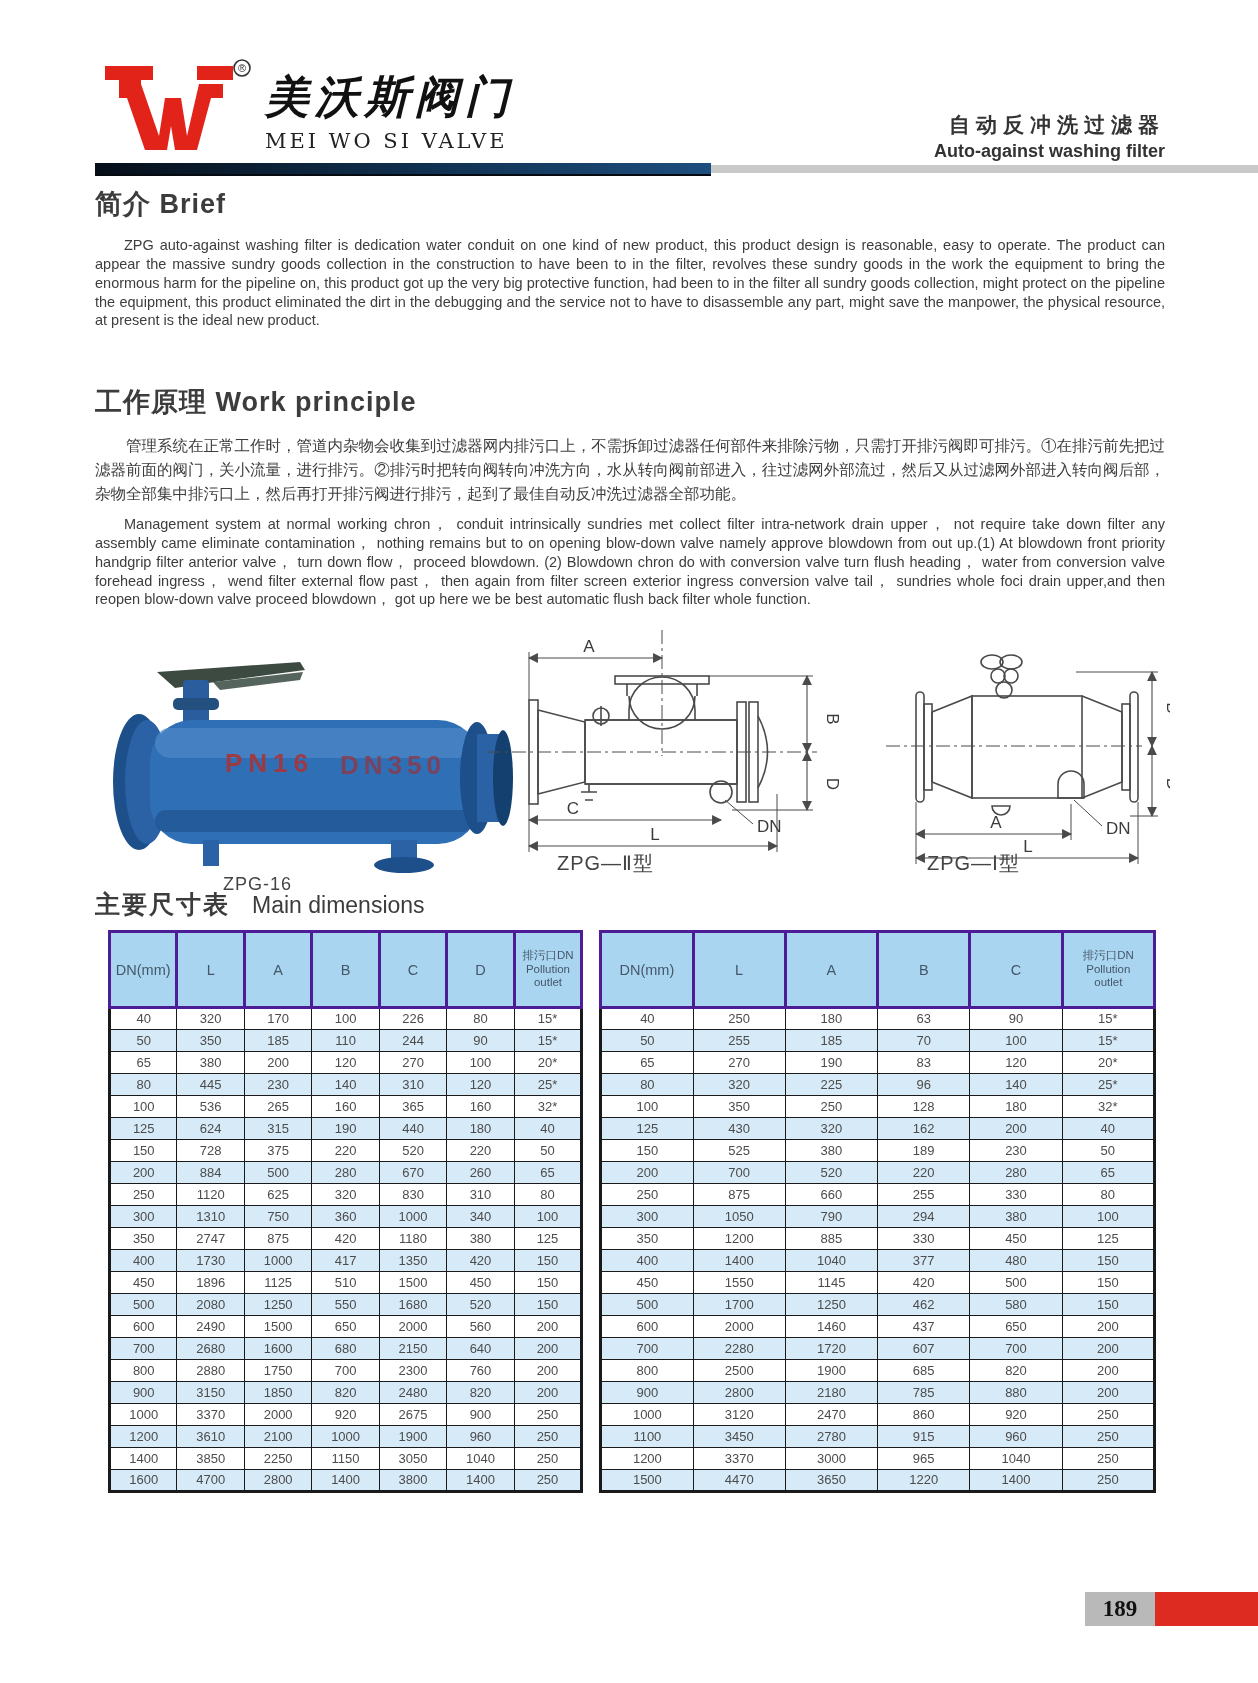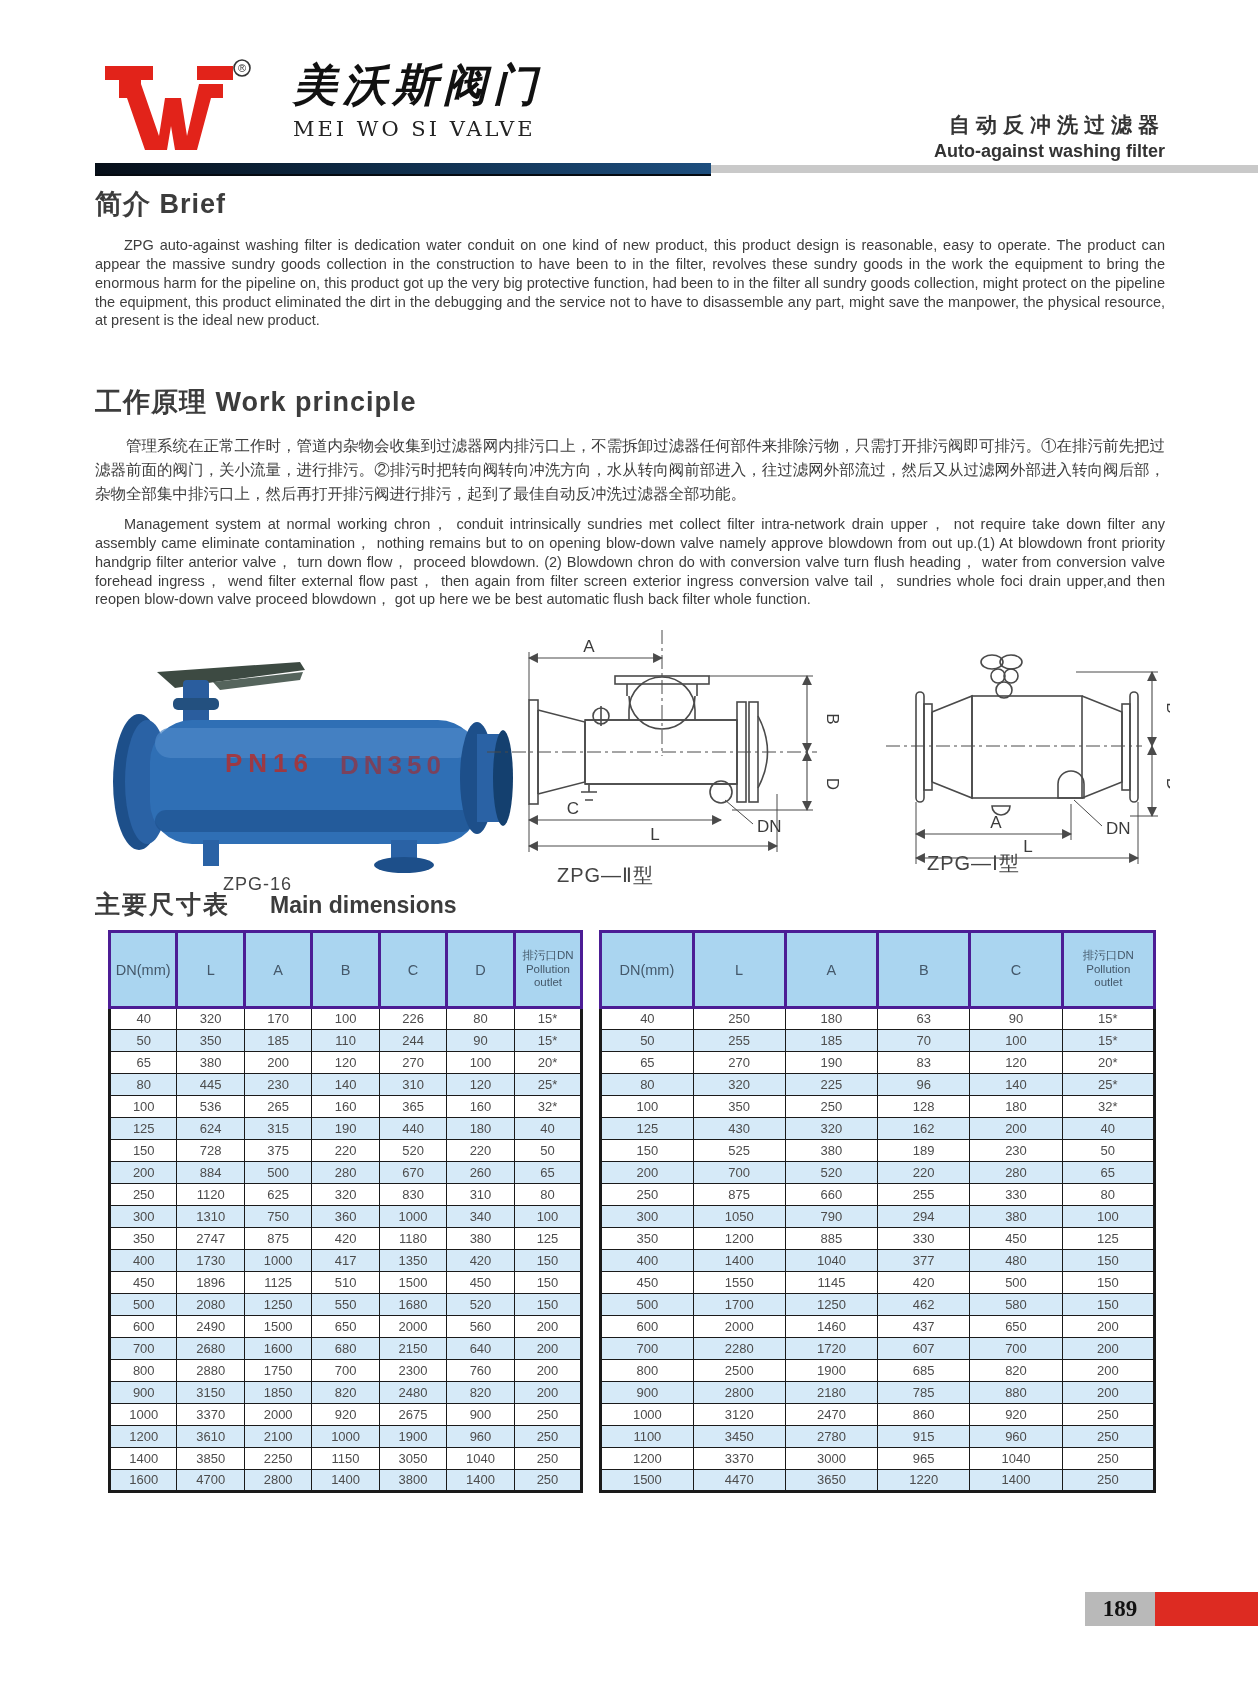--- a/index.html
+++ b/index.html
@@ -5,21 +5,21 @@
   * { margin:0; padding:0; box-sizing:border-box; }
   body { background:#e8e8e8; font-family:"Liberation Sans", sans-serif; }
   .page {
     position:relative; width:1258px; height:1683px; margin:0 auto;
     background:#ffffff; color:#3a3a3a; overflow:hidden;
     box-shadow:0 0 6px rgba(0,0,0,.25);
   }
   
   .header { position:absolute; left:95px; top:52px; width:1070px; height:110px; }
   .logo-mark { position:absolute; left:6px; top:6px; width:150px; height:96px; }
-  .brand { position:absolute; left:170px; top:4px;margin-left:28px; }
+  .brand { position:absolute; left:170px; top:16px; }
   .brand-cn {
     font-family:"DejaVu Serif", serif; font-size:44px; font-weight:bold;
     font-style:italic; color:#111; letter-spacing:6px; white-space:nowrap;
   }
   .brand-en {
     font-family:"DejaVu Serif", serif; font-size:21px; color:#222;
     letter-spacing:3px; margin-top:2px;
   }
   .product-title { position:absolute; right:0; bottom:0; text-align:right; }
   .product-cn { font-size:21px; font-weight:bold; color:#333; letter-spacing:6px; }
@@ -40,26 +40,26 @@
   .para-cn { font-size:15.5px; line-height:1.55; color:#3d3d3d; text-indent:2em; text-align:justify; }
   .para-en { font-size:14.5px; line-height:1.30; color:#3d3d3d; text-indent:2em; text-align:justify; margin-top:9px; }
   
   .figures { position:absolute; left:95px; top:622px; width:1070px; height:290px; }
   .fig { position:absolute; }
   .fig-photo   { left:0;   top:28px;  width:425px; height:225px; }
   .fig-diag2   { left:382px; top:2px; width:400px; height:248px; }
   .fig-diag1   { left:785px; top:12px; width:290px; height:238px; }
   .fig-caption { position:absolute; font-size:20px; color:#444; letter-spacing:1px; }
   .cap-photo { left:128px; top:252px; font-size:18px; }
-  .cap-diag2 { left:462px; top:228px;margin-top:12px; }
+  .cap-diag2 { left:462px; top:228px; }
   .cap-diag1 { left:832px; top:228px; }
   
   .dims-heading { position:absolute; left:95px; top:888px; }
   .dims-heading .cn { font-size:25px; font-weight:bold; color:#3c3c3c; letter-spacing:2px; }
-  .dims-heading .en { font-size:23px; font-weight:bold; color:#3c3c3c; margin-left:40px; }
+  .dims-heading .en { font-size:23px; font-weight:normal; color:#3c3c3c; margin-left:22px; }
   .tables { position:absolute; left:108px; top:930px; width:1048px; display:flex; gap:16px; }
   table.dims { border-collapse:collapse; table-layout:fixed; background:#fff; border:3px solid #1a1a1a; }
   table.dims.left  { width:478px; }
   table.dims.right { width:560px; }
   table.dims th {
     background:#aad5f0; color:#44586a; font-weight:normal; font-size:14.5px;
     border:3px solid #4c1d95; height:76px; text-align:center; vertical-align:middle;
     padding:0 2px;
   }
   table.dims th:last-child { font-size:11.5px; line-height:1.2; }

